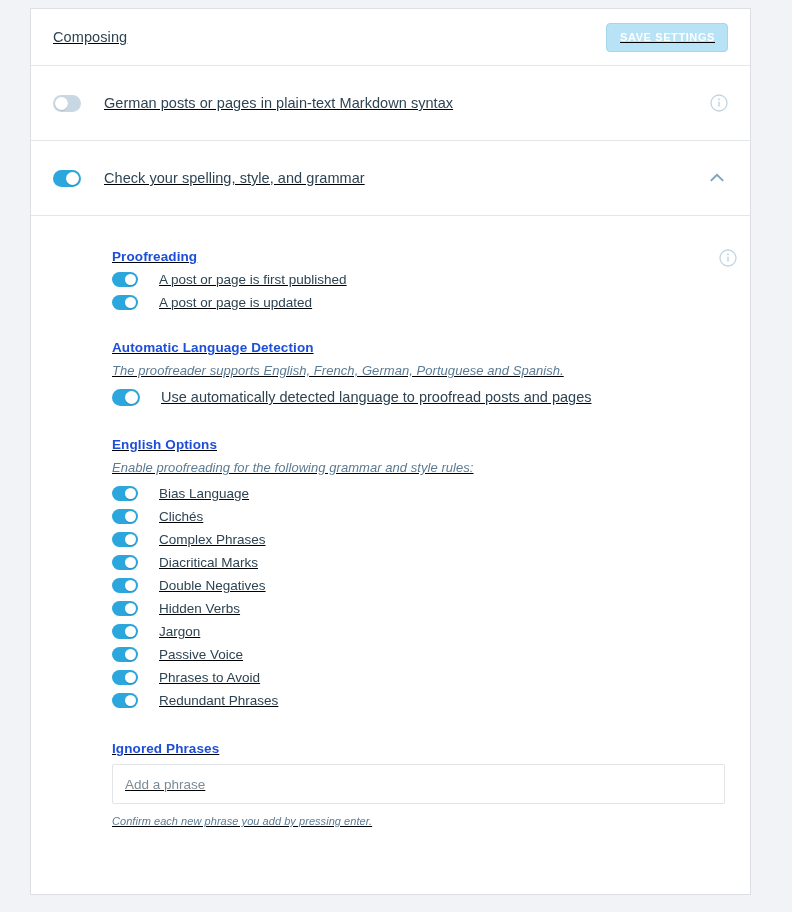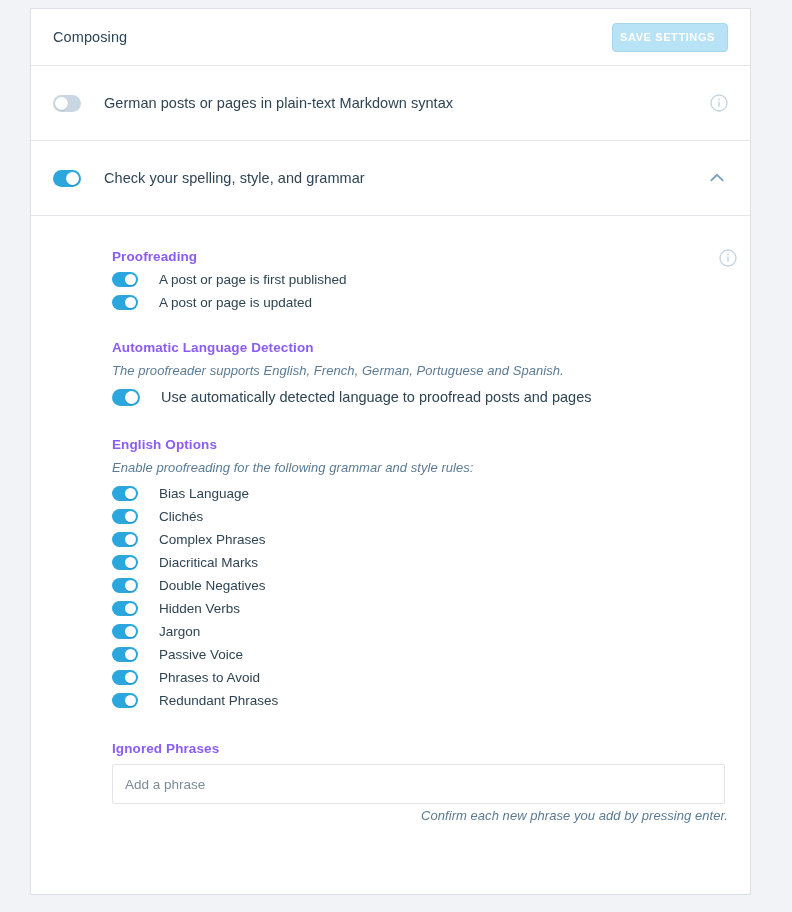--- a/index.html
+++ b/index.html
@@ -24,20 +24,21 @@
 
   .card {
     position: absolute;
     left: 30px;
     top: 8px;
     width: 721px;
     height: 887px;
     background: #ffffff;
     border: 1px solid #dcdfe3;
     box-sizing: border-box;
+    text-decoration: underline;
   }
 
   
   .card-header {
     height: 57px;
     border-bottom: 1px solid #e4e7ea;
     display: flex;
     align-items: center;
     padding: 0 22px 0 22px;
     box-sizing: border-box;
@@ -51,21 +52,21 @@
   .header-spacer { flex: 1 1 auto; }
 
   .save-button {
     background: #b8e2f5;
     border: 1px solid #a6d6ec;
     border-radius: 4px;
     color: #ffffff;
     font-size: 11px;
     font-weight: bold;
     letter-spacing: 0.6px;
-    padding: 8px 12px 8px 7px;
+    padding: 8px 12px 8px 13px;
     cursor: pointer;
     line-height: 1;
     font-family: "Liberation Sans", sans-serif;
   }
 
   
   .setting-row {
     display: flex;
     align-items: center;
     padding: 0 22px 0 22px;
@@ -141,21 +142,21 @@
     position: absolute;
     right: 13px;
     top: 33px;
   }
 
   .section { margin-bottom: 0; }
 
   .section-title {
     font-size: 13.5px;
     font-weight: bold;
-    color: #8b5cf6;
+    color: #1d4ed8;
     margin: 0 0 8px 0;
     letter-spacing: 0.1px;
   }
   .section-desc {
     font-size: 13px;
     font-style: italic;
     color: #5b7b94;
     margin: 0 0 11px 0;
     letter-spacing: 0.05px;
   }
@@ -187,26 +188,25 @@
     font-size: 13.5px;
     color: #2e4453;
     font-family: "Liberation Sans", sans-serif;
     background: #ffffff;
     outline: none;
     margin-top: 2px;
   }
   .phrase-input::placeholder { color: #7b8b96; opacity: 1; }
 
   .phrase-hint {
-    font-size: 13px;
+    font-size: 11px;
     font-style: italic;
     color: #5b7b94;
-    margin-top: 4px;
+    margin-top: 11px;
     letter-spacing: 0.05px;
-    text-align: right;
   }
 </style>
 </head>
 <body>
 
 <div class="page">
   <div class="card">
 
     <div class="card-header">
       <span class="card-title">Composing</span>

